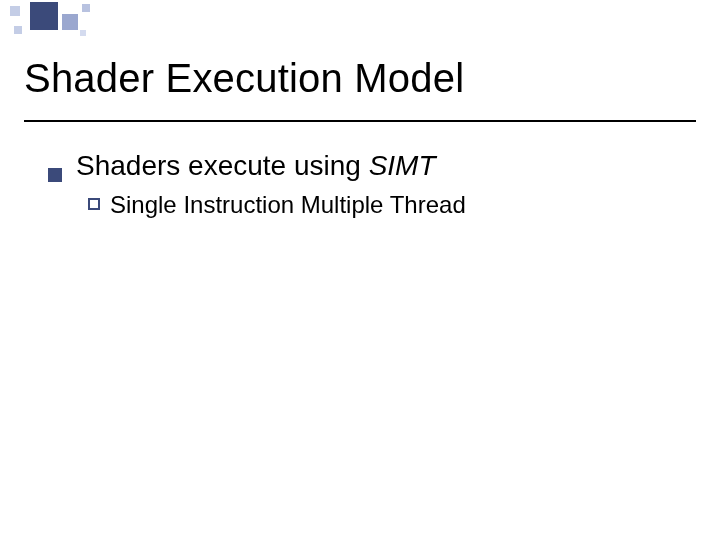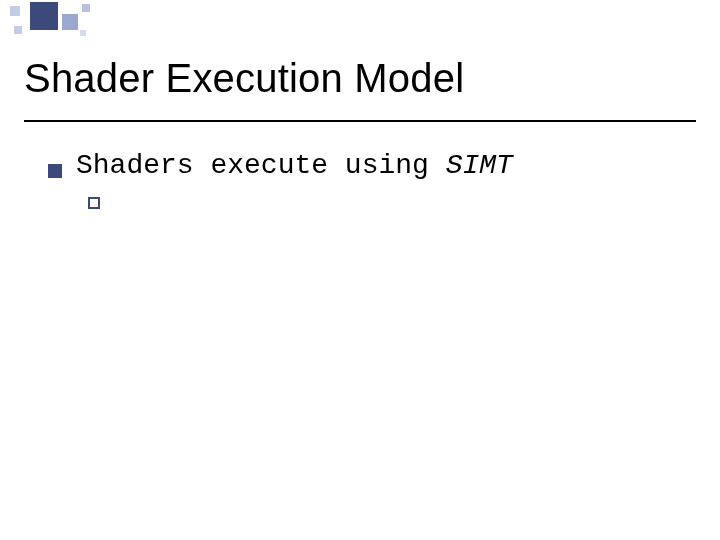--- a/index.html
+++ b/index.html
@@ -64,24 +64,23 @@
     letter-spacing: 0.2px;
   }
   .body {
     position: absolute;
     left: 48px;
     top: 150px;
     right: 40px;
   }
   .lvl1 {
     display: flex;
-    align-items: center;
+    align-items: flex-end;
     font-size: 28px;
     margin-bottom: 8px;
-    font-family: Liberation Mono, monospace;
   }
   .lvl1 .bullet-square {
     width: 14px;
     height: 14px;
     background: #3b4a7a;
     margin-top: 10px;
     margin-right: 14px;
     flex: none;
   }
   .lvl1 .text-line .simt { font-style: italic; }
@@ -129,17 +128,18 @@
     <div class="lvl1">
       <span class="bullet-square"></span>
       <span class="text-line">
         <span>Shaders execute using </span><span class="simt">SIMT</span>
       </span>
     </div>
 
     <div class="lvl2-wrap">
       <div class="lvl2">
         <span class="bullet-open"></span>
+        <span class="txt">Single Instruction Multiple Thread</span>
       </div>
     </div>
 
   </div>
 </div>
 
 </body></html>

